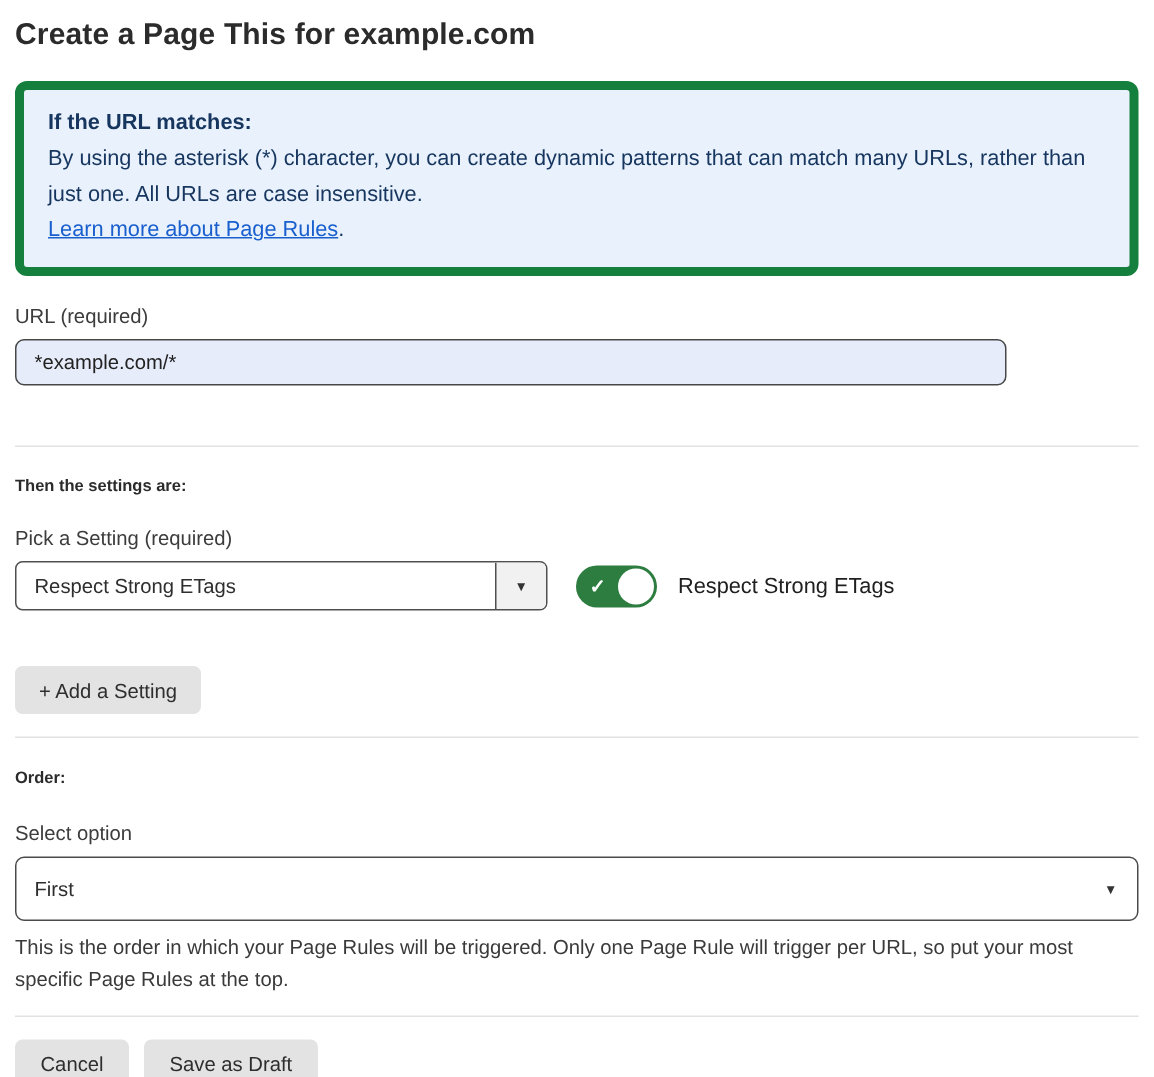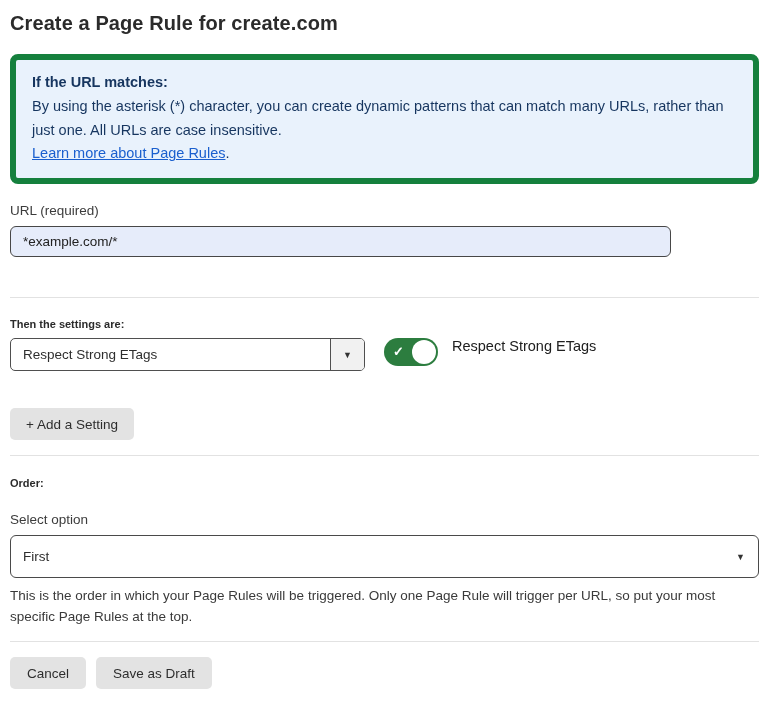--- a/index.html
+++ b/index.html
@@ -53,21 +53,21 @@
   .divider-2 { margin-top: 15px; }
   .divider-3 { margin-top: 14px; }
 
   .section-heading {
     font-size: 11px; font-weight: bold; color: #2b2b2b;
   }
   .settings-heading { margin-top: 20px; }
   .order-heading { margin-top: 21px; }
 
   .picker-label { margin-top: 21px; }
-  .select-row { margin-top: 8px; display: flex; }
+  .select-row { margin-top: 8px; display: flex; align-items: center; }
 
   .setting-select {
     width: 355px; height: 33px;
     background: #ffffff;
     border: 1px solid #4f4f4f;
     border-radius: 5px;
     display: flex; align-items: stretch;
     cursor: pointer; overflow: hidden;
   }
   .setting-select .select-value {
@@ -140,37 +140,38 @@
   .actions-row { margin-top: 15px; display: flex; gap: 10px; }
   .cancel-btn { padding: 0 17px; }
   .save-draft-btn { padding: 0 17px; }
   .save-deploy-btn { padding: 0 18px; }
 </style>
 </head>
 <body>
 
 <div class="container">
 
-  <h1 class="page-title">Create a Page Rule for create.com</h1>
+  <h1 class="page-title">Create a Page This for example.com</h1>
 
   <div class="info-box">
     <div class="info-heading">If the URL matches:</div>
     <div class="info-body">By using the asterisk (*) character, you can create dynamic patterns that can match many URLs, rather than just one. All URLs are case insensitive.</div>
     <div>
       <a class="info-link">Learn more about Page Rules</a><span class="info-link-suffix">.</span>
     </div>
   </div>
 
   <label class="field-label url-label">URL (required)</label>
   <input class="url-input" type="text" value="*example.com/*" style="">
 
   <hr class="divider divider-1">
 
   <h2 class="section-heading settings-heading">Then the settings are:</h2>
 
+  <label class="field-label picker-label">Pick a Setting (required)</label>
 
   <div class="select-row">
     <div class="setting-select">
       <span class="select-value">Respect Strong ETags</span>
       <span class="select-arrow-box">
         <span>▼</span>
       </span>
     </div>
     <div class="toggle">
       <span class="toggle-check">✓</span>

